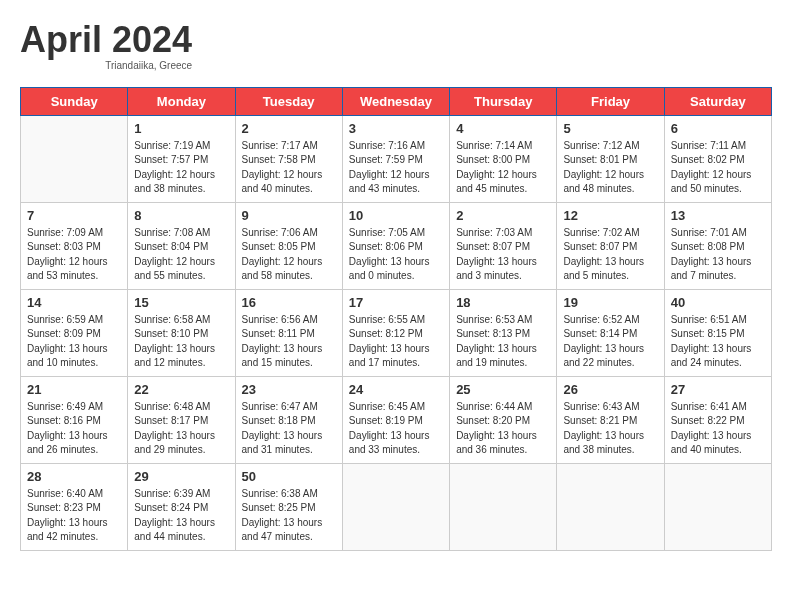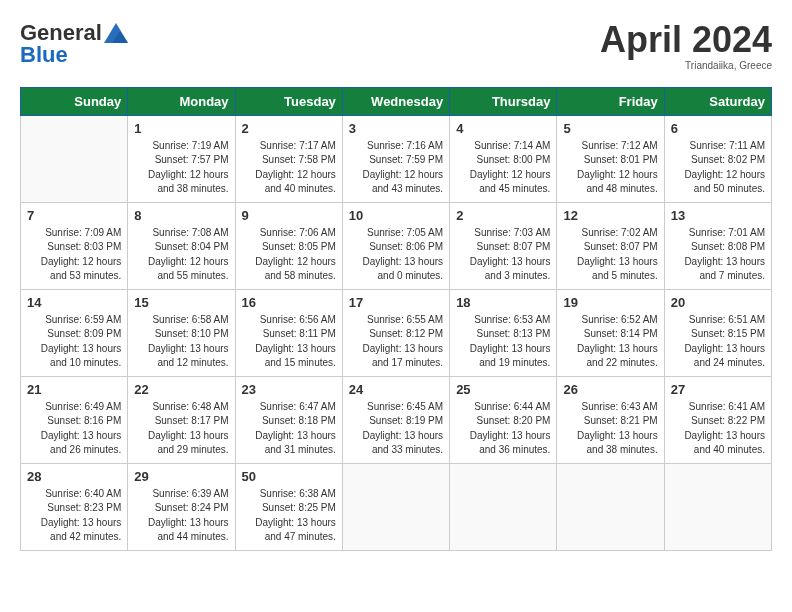--- a/index.html
+++ b/index.html
@@ -52,26 +52,26 @@
     .location {
       font-size: 10px;
       color: #555;
     }
     .calendar {
       width: 100%;
       border-collapse: collapse;
       border: 1px solid #ccc;
     }
     .calendar th {
-      background-color: #15803d;
+      background-color: #ef4444;
       color: #fff;
       font-size: 13px;
       font-weight: bold;
       padding: 6px 6px;
-      text-align: right;
+      text-align: center;
       border: 1px solid #1a5eaa;
     }
     .calendar td {
       border: 1px solid #ccc;
       vertical-align: top;
       padding: 5px 6px;
       min-height: 80px;
       width: calc(100% / 7);
       font-size: 10.5px;
       color: #333;
@@ -83,37 +83,26 @@
     .day-num {
       font-size: 13px;
       font-weight: bold;
       margin-bottom: 3px;
       display: block;
     }
     .day-info {
       font-size: 10px;
       line-height: 1.45;
       color: #333;
-      text-align: right;
     }
   </style>
 </head>
 <body>
 
 <div class="header">
-  <div class="logo">
-    <div class="logo-text">
-      <span class="logo-general">General</span>
-      <svg class="logo-icon" viewBox="0 0 24 20">
-        <polygon points="0,20 12,0 24,20" fill="#2a6ebb"></polygon>
-        <polygon points="8,20 16,8 24,20" fill="#1a5eaa"></polygon>
-      </svg>
-    </div>
-    <span class="logo-blue" style="margin-top:-4px;">Blue</span>
-  </div>
   <div class="title-block">
     <div class="month-title">April 2024</div>
     <div class="location">Triandaiika, Greece</div>
   </div>
 </div>
 
 <table class="calendar">
   <thead>
     <tr>
     <th>Sunday</th>
@@ -202,21 +191,21 @@
         </td>
         <td>
           <span class="day-num">18</span>
           <div class="day-info">Sunrise: 6:53 AM<br>Sunset: 8:13 PM<br>Daylight: 13 hours<br>and 19 minutes.</div>
         </td>
         <td>
           <span class="day-num">19</span>
           <div class="day-info">Sunrise: 6:52 AM<br>Sunset: 8:14 PM<br>Daylight: 13 hours<br>and 22 minutes.</div>
         </td>
         <td>
-          <span class="day-num">20</span>
+          <span class="day-num">40</span>
           <div class="day-info">Sunrise: 6:51 AM<br>Sunset: 8:15 PM<br>Daylight: 13 hours<br>and 24 minutes.</div>
         </td>
       </tr>
       <tr>
         <td>
           <span class="day-num">21</span>
           <div class="day-info">Sunrise: 6:49 AM<br>Sunset: 8:16 PM<br>Daylight: 13 hours<br>and 26 minutes.</div>
         </td>
         <td>
           <span class="day-num">22</span>

